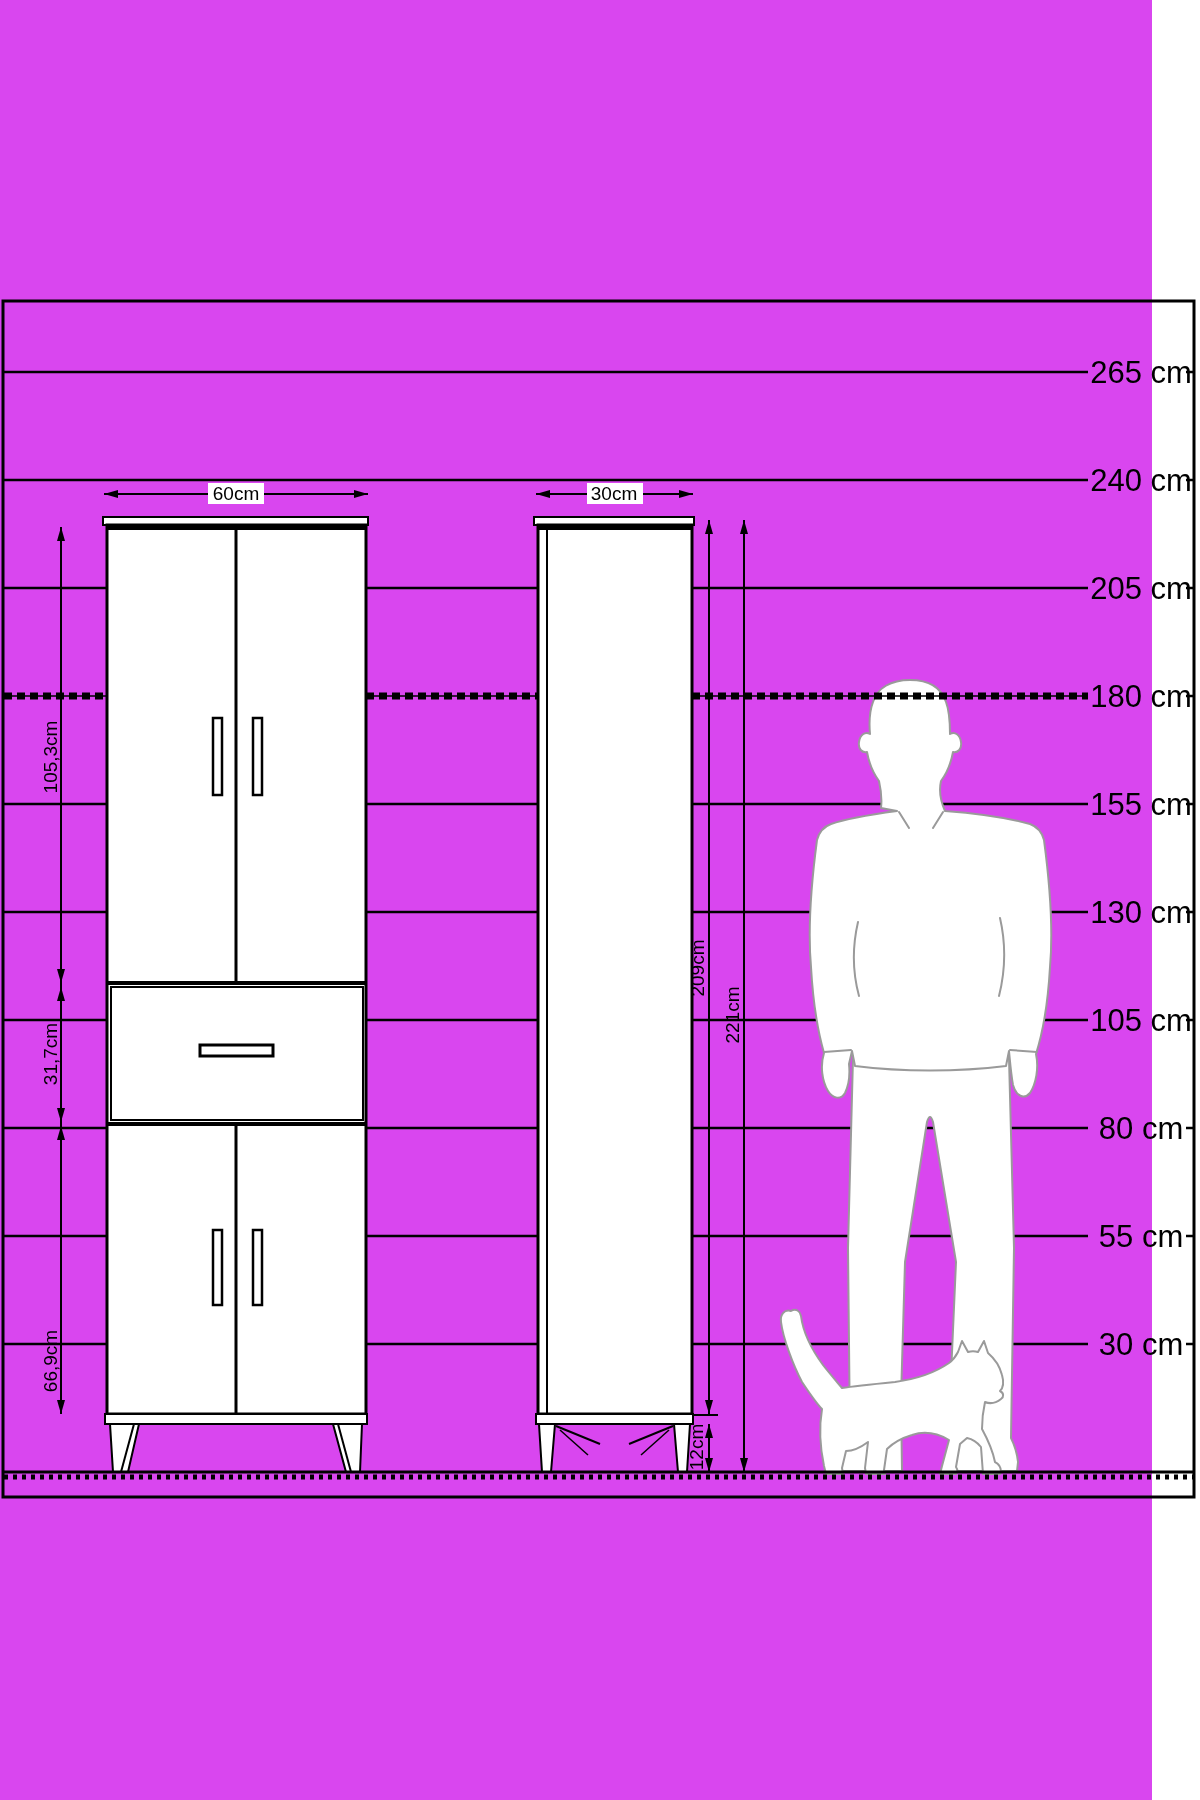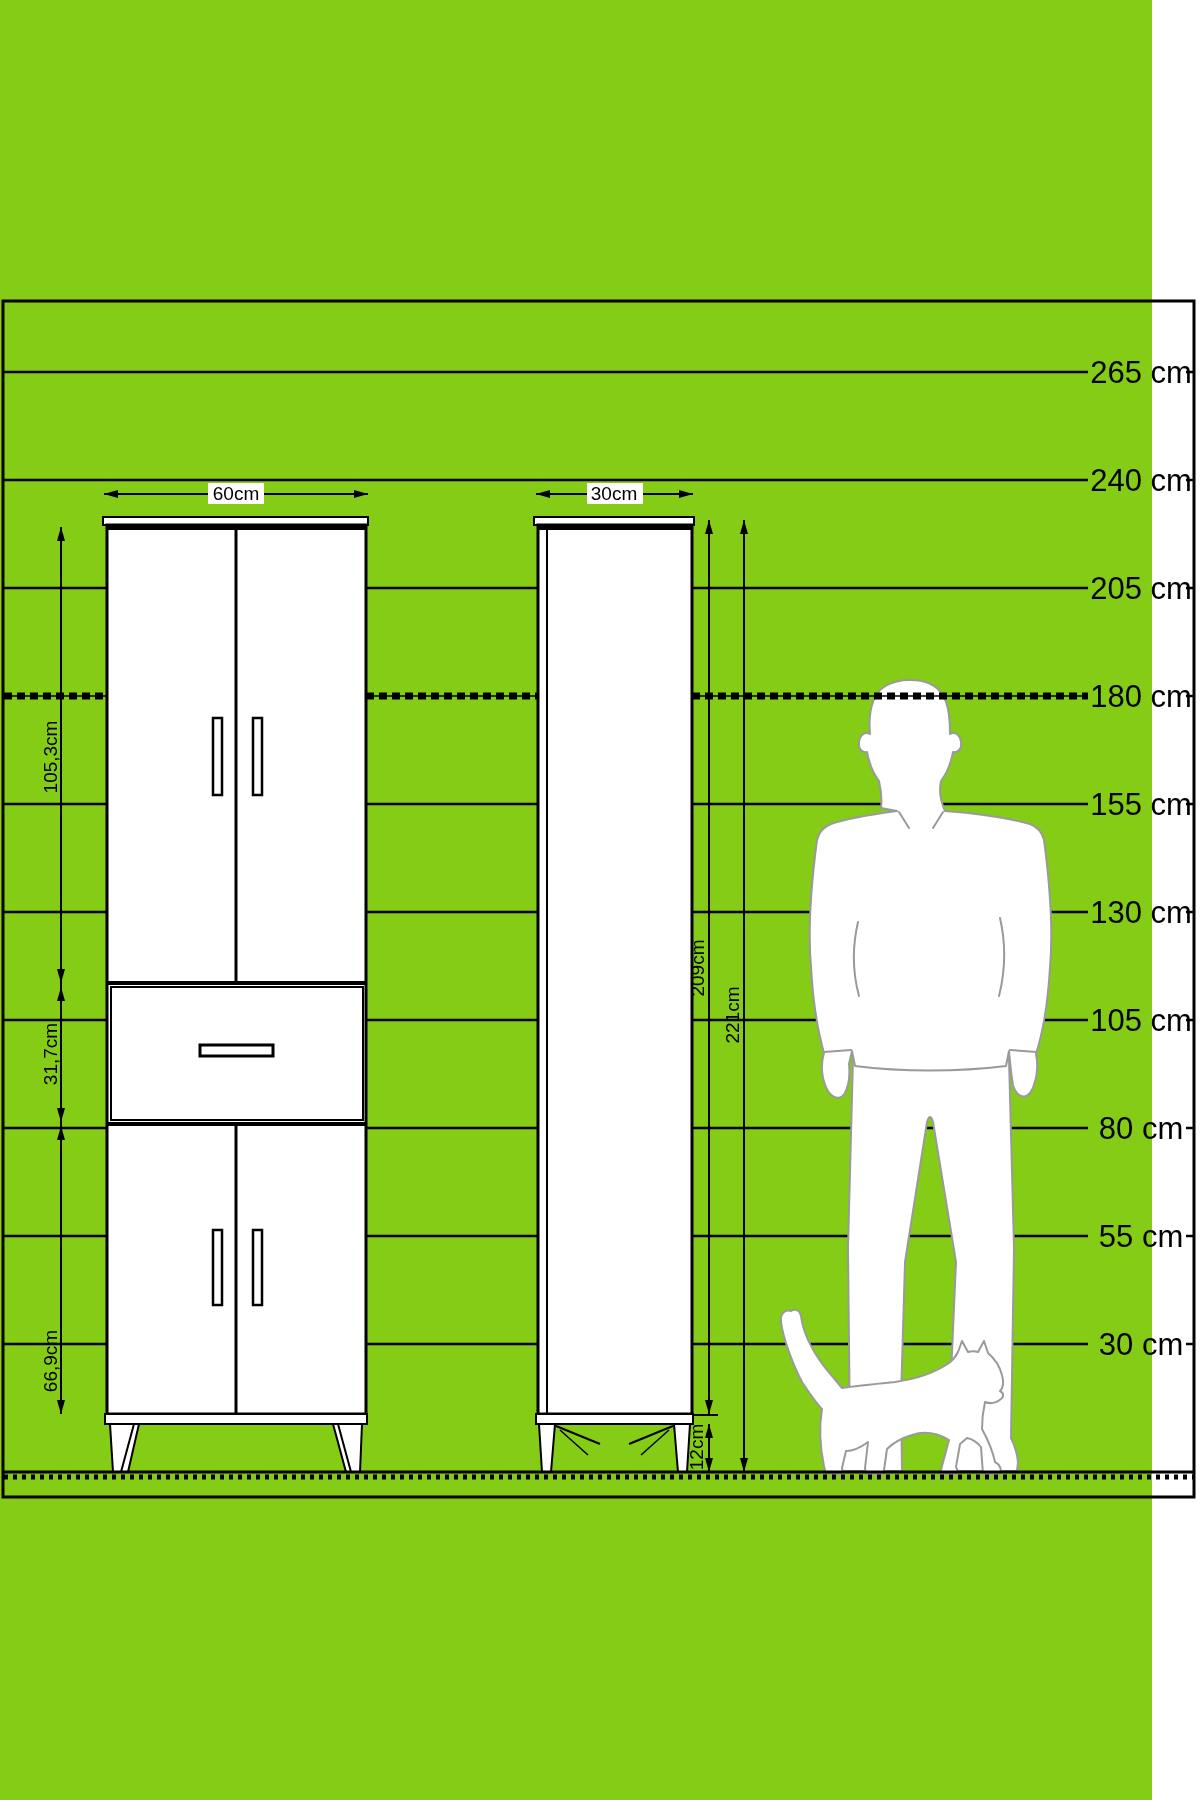--- a/index.html
+++ b/index.html
@@ -1,16 +1,16 @@
 <!DOCTYPE html>
 <html><head>
 <meta charset="utf-8">
 <style>
   html,body{margin:0;padding:0;background:#fff;}
-  .stage{width:1152px;height:1800px;position:relative;background:#84cc16;}
+  .stage{width:1152px;height:1800px;position:relative;background:#d946ef;}
   svg{display:block;}
   text{fill:#000;font-family:"Liberation Sans", sans-serif;}
   .rlabel{font-size:31px;}
   .slabel{font-size:19px;}
   .k{stroke:#000;fill:none;}
   .kf{stroke:#000;fill:#fff;}
   .arrow{fill:#000;stroke:none;}
   .fig{fill:#fff;}
 </style>
 </head>

